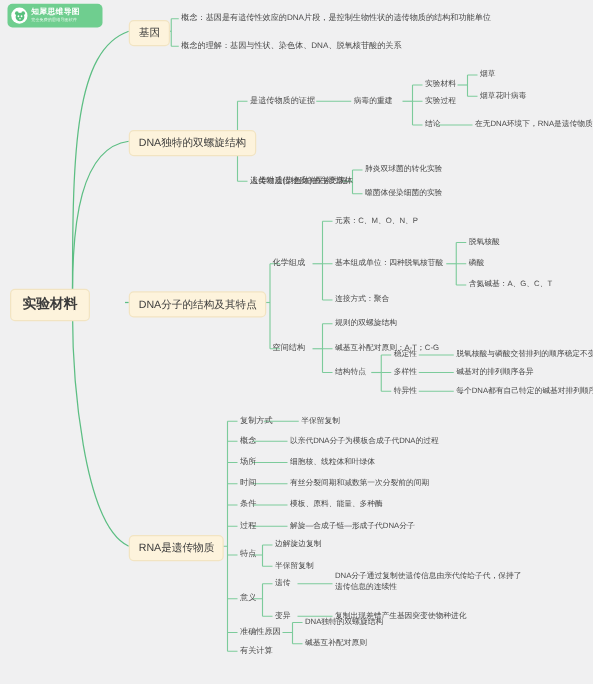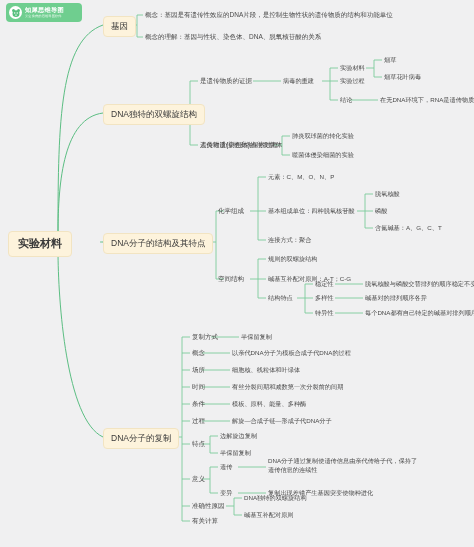--- a/index.html
+++ b/index.html
@@ -222,21 +222,21 @@
   <div class="node lvl3" style="left:268px;top:275px;">碱基互补配对原则：A-T；C-G</div>
   <div class="node lvl3" style="left:268px;top:294px;">结构特点</div>
 
   <div class="node lvl4" style="left:315px;top:280px;">稳定性</div>
   <div class="node lvl4" style="left:365px;top:280px;">脱氧核酸与磷酸交替排列的顺序稳定不变</div>
   <div class="node lvl4" style="left:315px;top:294px;">多样性</div>
   <div class="node lvl4" style="left:365px;top:294px;">碱基对的排列顺序各异</div>
   <div class="node lvl4" style="left:315px;top:309px;">特异性</div>
   <div class="node lvl4" style="left:365px;top:309px;">每个DNA都有自己特定的碱基对排列顺序</div>
 
-  <div class="node lvl1" style="left:103px;top:428px;">DNA分子的复制</div>
+  <div class="node lvl1" style="left:103px;top:428px;">RNA是遗传物质</div>
 
   <div class="node lvl2" style="left:192px;top:333px;">复制方式</div>
   <div class="node lvl3" style="left:241px;top:333px;">半保留复制</div>
 
   <div class="node lvl2" style="left:192px;top:349px;">概念</div>
   <div class="node lvl3" style="left:232px;top:349px;">以亲代DNA分子为模板合成子代DNA的过程</div>
 
   <div class="node lvl2" style="left:192px;top:366px;">场所</div>
   <div class="node lvl3" style="left:232px;top:366px;">细胞核、线粒体和叶绿体</div>
 

